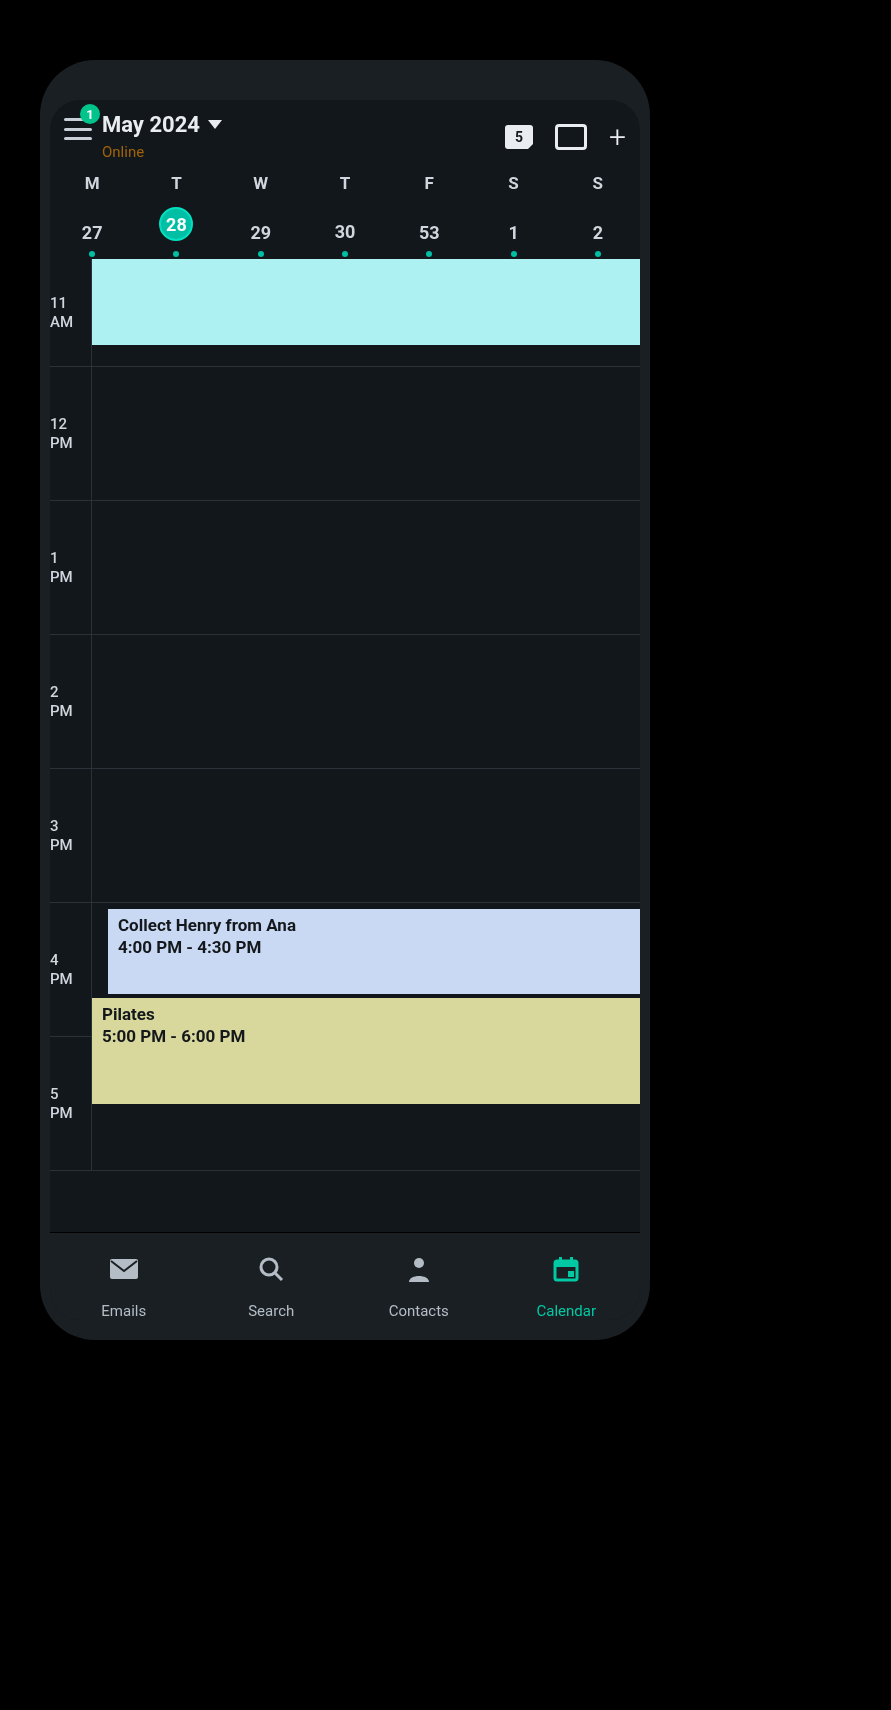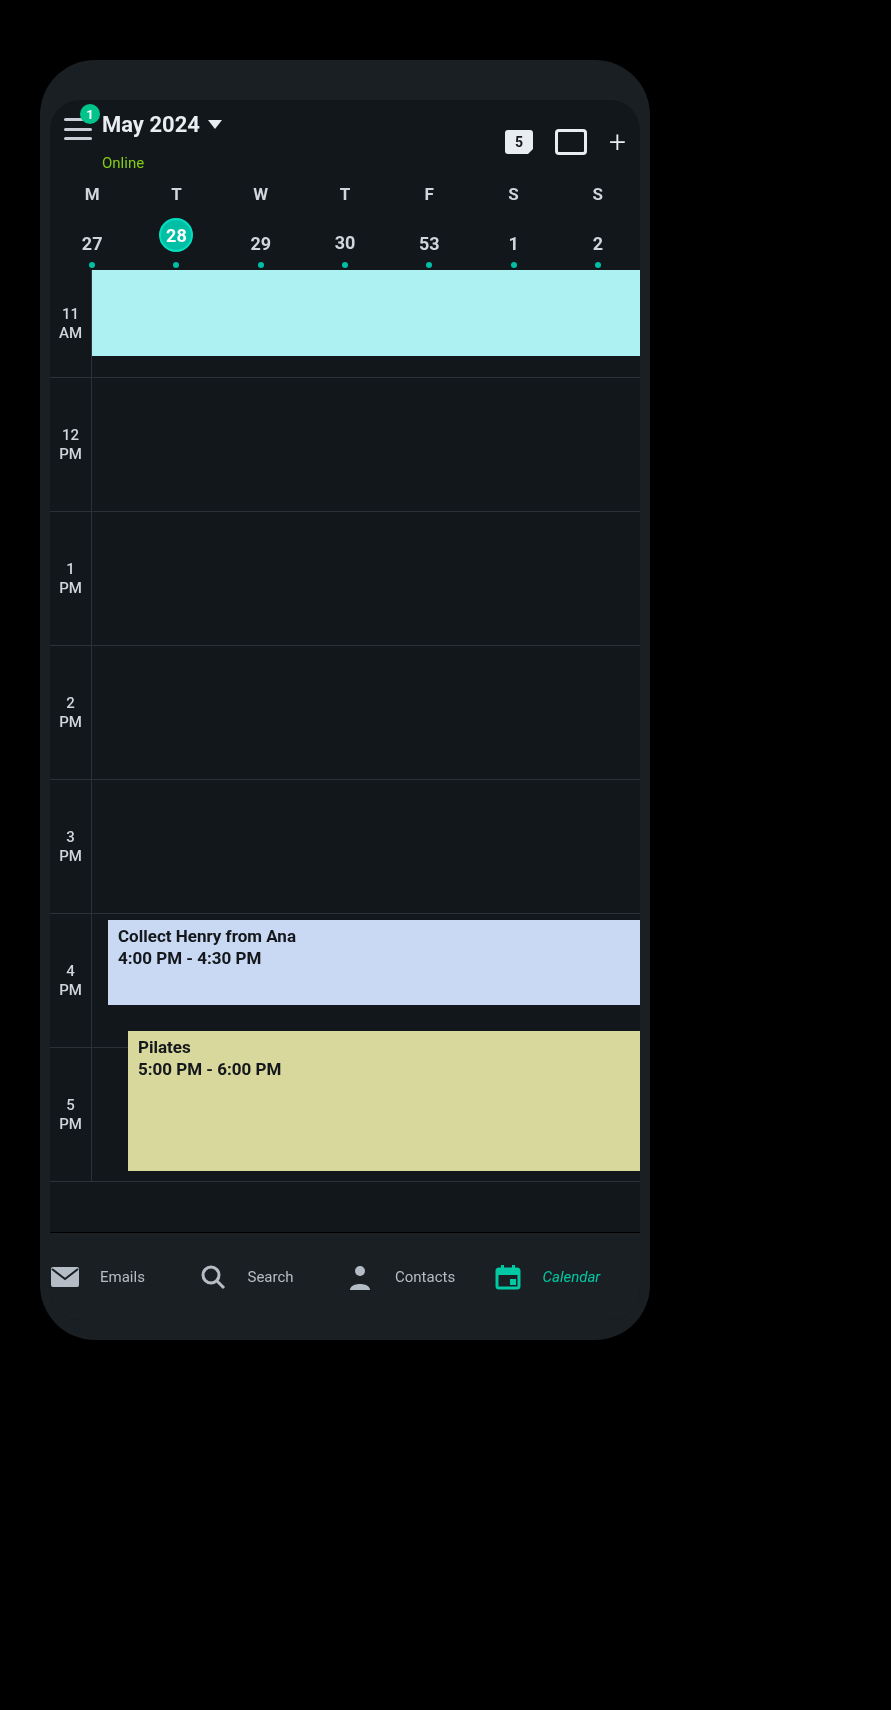--- a/index.html
+++ b/index.html
@@ -59,21 +59,21 @@
     width:20px; height:20px; border-radius:50%;
     display:flex; align-items:center; justify-content:center;
   }
   .title-block { display:flex; flex-direction:column; }
   .title-row { display:flex; align-items:center; gap:8px; }
   .title { color:#e9edf2; font-size:22px; font-weight:700; }
   .caret-down {
     width:0; height:0; border-left:7px solid transparent; border-right:7px solid transparent;
     border-top:9px solid #e9edf2;
   }
-  .subtitle { color:#84cc16; font-size:15px; margin-top:17px; }
+  .subtitle { color:#a16207; font-size:15px; margin-top:6px; }
   .header-right { display:flex; align-items:center; gap:22px; }
   .day-box {
     background:#e9edf2; color:#14181c; font-weight:700; font-size:14px;
     width:28px; height:24px; border-radius:3px;
     display:flex; align-items:center; justify-content:center;
     position:relative;
   }
   .day-box::after {
     content:""; position:absolute; right:-1px; bottom:-1px;
     width:0; height:0;
@@ -107,21 +107,21 @@
     position:absolute; inset:0;
   }
   .hour-row {
     display:flex; height:134px; border-bottom:1px solid #2a3138;
   }
   .hour-row:first-child { height:108px; border-top:none; }
   .hour-label {
     width:42px; flex:0 0 42px;
     background:#12171b;
     color:#cfd6dd; font-size:15px; font-weight:500;
-    display:flex; flex-direction:column; align-items:center; justify-content:center;
+    display:flex; flex-direction:column; justify-content:center;
     border-right:1px solid #2a3138;
     line-height:1.25;
   }
   .events-col { flex:1; position:relative; }
   .event {
     position:absolute; left:0; right:0;
     padding:6px 10px;
     color:#14181c;
   }
   .event.cyan { background:#aef1f2; }
@@ -130,24 +130,24 @@
   .event.olive { background:#d9d89c; }
   .event-title { font-weight:700; font-size:17px; }
   .event-time  { font-weight:700; font-size:17px; margin-top:2px; }
   
   .bottom-nav {
     height:88px; background:#1a1f24;
     display:grid; grid-template-columns:repeat(4,1fr);
     border-top:1px solid #000;
   }
   .nav-item {
-    display:flex; flex-direction:row; align-items:center; justify-content:flex-start;
+    display:flex; flex-direction:column; align-items:center; justify-content:flex-end;
     gap:20px; color:#b4bdc5; font-size:15px;
   }
-  .nav-item.active { color:#00c9a3;font-style:italic; }
+  .nav-item.active { color:#00c9a3; }
   .nav-ico { width:30px; height:26px; display:flex; align-items:center; justify-content:center; }
   svg { display:block; }
 </style>
 </head>
 <body>
 
 <div class="phone">
   <div class="screen">
 
     <div class="header">
@@ -279,21 +279,21 @@
               <span>PM</span>
             </div>
             <div class="events-col"></div>
           </div>
           <div style="position: absolute; inset: 0px 0px 0px 42px;">
             <div class="event cyan" style="top: 0px; height: 86.4px;"></div>
             <div class="event blue" style="top: 650px; height: 85px; margin-left: 16px;">
               <div class="event-title">Collect Henry from Ana</div>
               <div class="event-time">4:00 PM - 4:30 PM</div>
             </div>
-            <div class="event olive" style="top: 761px; height: 140px; margin-left: 36px;">
+            <div class="event olive" style="top: 739px; height: 106px;">
               <div class="event-title">Pilates</div>
               <div class="event-time">5:00 PM - 6:00 PM</div>
             </div>
           </div>
         </div>
     </div>
 
     <div class="bottom-nav" id="bottom-nav">
         <div class="nav-item">
           <div class="nav-ico">

